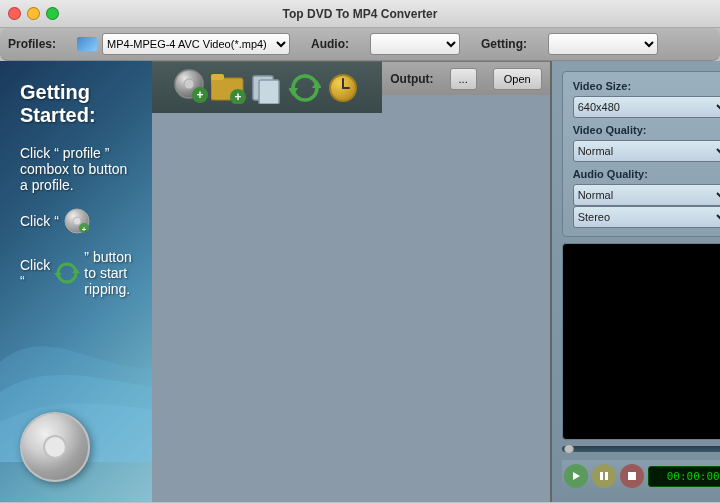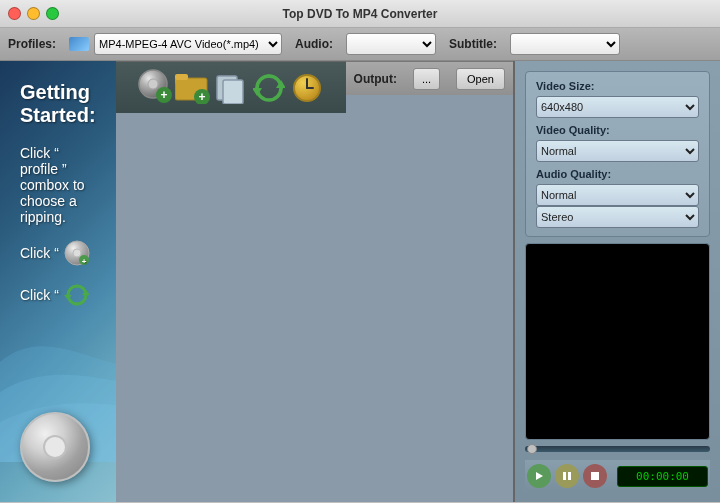--- a/index.html
+++ b/index.html
@@ -42,22 +42,23 @@
       color: #333;
       font-weight: bold;
     }
 
     
     .toolbar {
       background: linear-gradient(to bottom, #b8b8b8, #a0a0a0);
       padding: 5px 8px;
       display: flex;
       align-items: center;
-      gap: 13px;
+      gap: 21px;
       border-bottom: 1px solid #888;
+      border-radius: 8px;
     }
     .toolbar label {
       font-size: 12px;
       font-weight: bold;
       color: #222;
     }
     .toolbar select {
       height: 22px;
       font-size: 11px;
       border: 1px solid #888;
@@ -347,21 +348,21 @@
   <div style="display:flex;align-items:center;gap:2px;">
     <span style="width:20px;height:14px;background:linear-gradient(135deg,#4488cc,#88ccff);display:inline-block;border-radius:2px;margin-right:3px;"></span>
     <select class="profile-select">
       <option>MP4-MPEG-4 AVC Video(*.mp4)</option>
     </select>
   </div>
   <label>Audio:</label>
   <select class="audio-select">
     <option value=""></option>
   </select>
-  <label>Subtitle:</label>
+  <label>Getting:</label>
   <select class="subtitle-select">
     <option value=""></option>
   </select>
 </div>
 
 <div class="main-content">
 
   <div class="left-panel">
 
     <div class="getting-started">
@@ -375,21 +376,21 @@
           <ellipse cx="75" cy="290" rx="70" ry="70" fill="rgba(180,200,220,0.3)"></ellipse>
         </svg>
       </div>
 
       <div class="disc-large"></div>
 
       <div class="gs-title">Getting  Started:</div>
 
       <div class="gs-instructions">
         <div class="gs-line">
-          <span>Click “ profile ” combox to choose a ripping.</span>
+          <span>Click “ profile ” combox to button a profile.</span>
         </div>
         <div class="gs-line">
           <span>Click “</span>
           <div class="gs-icon">
             <svg width="26" height="26" viewBox="0 0 26 26">
               <circle cx="13" cy="13" r="12" fill="url(#dvdGrad)" stroke="#aaa" stroke-width="1"></circle>
               <defs>
                 <radialGradient id="dvdGrad" cx="35%" cy="30%" r="70%">
                   <stop offset="0%" stop-color="#f0f0f0"></stop>
                   <stop offset="40%" stop-color="#c0c0c0"></stop>
@@ -410,20 +411,21 @@
 
               <path d="M13,4 A9,9 0 0,1 22,13" fill="none" stroke="#4aaa4a" stroke-width="3" stroke-linecap="round"></path>
               <path d="M22,13 A9,9 0 0,1 13,22" fill="none" stroke="#4aaa4a" stroke-width="3" stroke-linecap="round"></path>
               <path d="M13,22 A9,9 0 0,1 4,13" fill="none" stroke="#4aaa4a" stroke-width="3" stroke-linecap="round"></path>
               <path d="M4,13 A9,9 0 0,1 13,4" fill="none" stroke="#4aaa4a" stroke-width="3" stroke-linecap="round"></path>
 
               <polygon points="22,8 18,13 26,13" fill="#4aaa4a"></polygon>
               <polygon points="4,18 8,13 0,13" fill="#4aaa4a"></polygon>
             </svg>
           </div>
+          <span>” button to start ripping.</span>
         </div>
       </div>
     </div>
 
     <div class="left-toolbar">
 
       <div class="tool-btn">
         <div class="dvd-add-icon">
           <svg width="36" height="36" viewBox="0 0 36 36">
             <circle cx="16" cy="16" r="14" fill="url(#tbDiscGrad)" stroke="#888" stroke-width="1.5"></circle>

